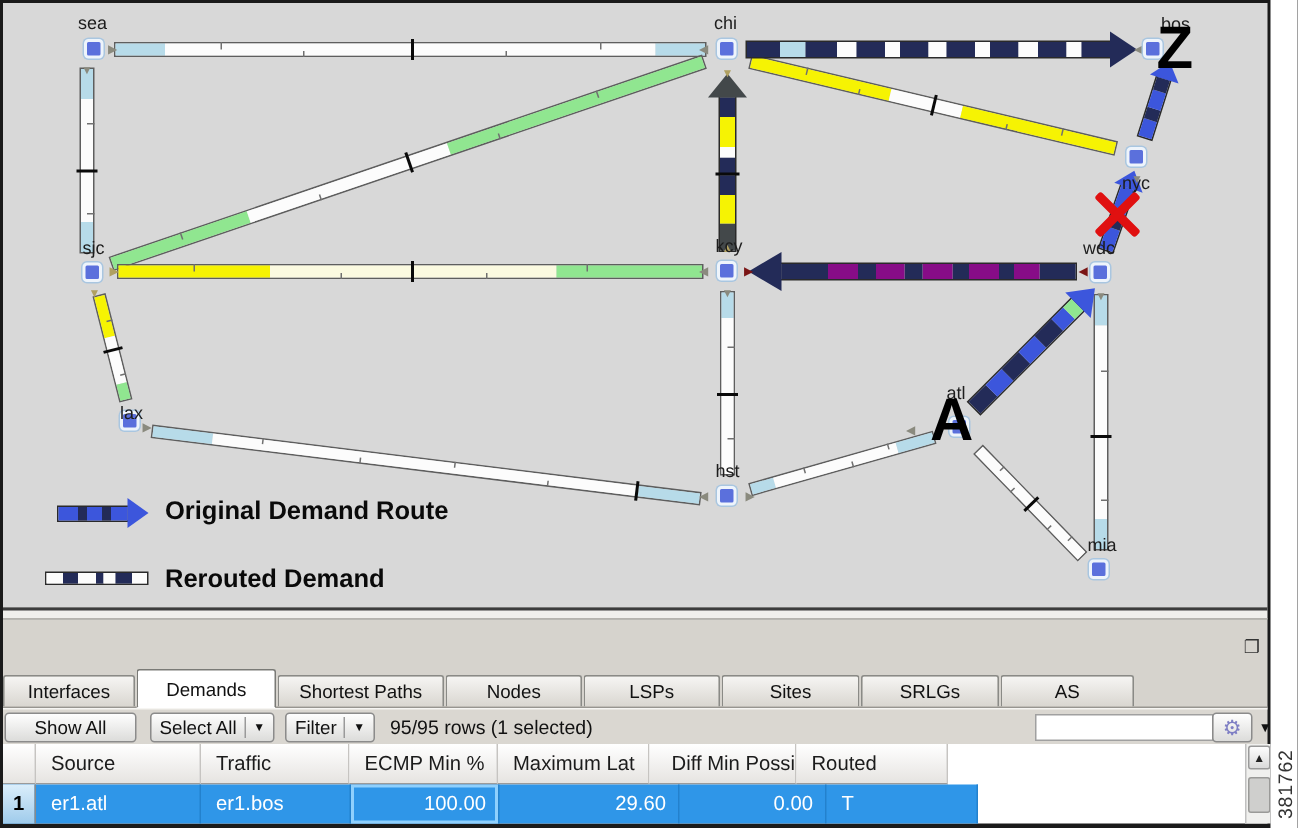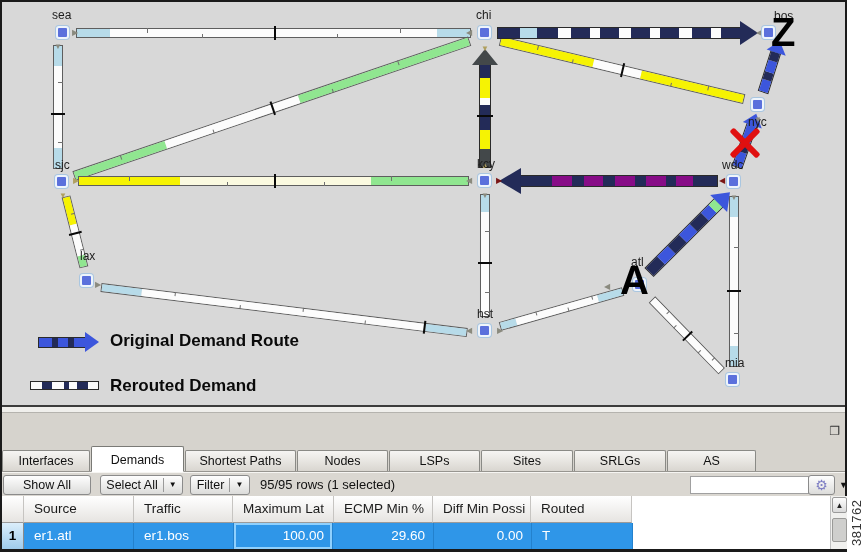--- a/index.html
+++ b/index.html
@@ -331,21 +331,21 @@
       <div class="nlabel" style="left: 772px; top: 7px;">bos</div>
       <div class="node" style="left: 749px; top: 96px;"></div>
       <div class="nlabel" style="left: 746px; top: 81px; margin-top: 32px;">nyc</div>
       <div class="node" style="left: 53px; top: 173px;"></div>
       <div class="nlabel" style="left: 53px; top: 156px;">sjc</div>
       <div class="node" style="left: 476px; top: 172px;"></div>
       <div class="nlabel" style="left: 475px; top: 155px;">kcy</div>
       <div class="node" style="left: 725px; top: 173px;"></div>
       <div class="nlabel" style="left: 720px; top: 156px;">wdc</div>
       <div class="node" style="left: 78px; top: 272px;"></div>
-      <div class="nlabel" style="left: 78px; top: 247px;">lax</div>
+      <div class="nlabel" style="left: 78px; top: 266px;">lax</div>
       <div class="node" style="left: 476px; top: 322px;"></div>
       <div class="nlabel" style="left: 475px; top: 305px;">hst</div>
       <div class="node" style="left: 631px; top: 276px;"></div>
       <div class="nlabel" style="left: 629px; top: 253px;">atl</div>
       <div class="node" style="left: 724px; top: 371px;"></div>
       <div class="nlabel" style="left: 723px; top: 354px;">mia</div>
       <div class="bigletter" style="left: 769px; top: 12px;">Z</div>
       <div class="bigletter" style="left: 618px; top: 260px;">A</div>
       <div class="mtext" style="left: 108px; top: 329px; font-size: 17px;">Original Demand Route</div>
       <div class="mtext" style="left: 108px; top: 374px; font-size: 17px;">Rerouted Demand</div>
@@ -390,31 +390,31 @@
       <span class="gear-glyph">⚙</span>
     </div>
     <span id="gear-dd">▼</span>
   </div>
 
   <div id="table">
     <div id="thead">
         <div class="th corner" style="width: 22px;"></div>
         <div class="th" style="width: 110px;">Source</div>
         <div class="th" style="width: 99px;">Traffic</div>
+        <div class="th" style="width: 99px;">ECMP Min %</div>
         <div class="th" style="width: 101px;">Maximum Lat</div>
-        <div class="th" style="width: 99px;">ECMP Min %</div>
-        <div class="th" style="width: 98px;">Diff Min Possi</div>
+        <div class="th" style="width: 98px; text-align: right;">Diff Min Possi</div>
         <div class="th" style="width: 101px;">Routed</div>
       </div>
     <div id="row1">
         <div class="td rownum" style="width: 22px;">1</div>
         <div class="td txt" style="width: 110px;">er1.atl</div>
         <div class="td txt" style="width: 100px;">er1.bos</div>
         <div class="td num focus" style="width: 99px;">100.00</div>
-        <div class="td num" style="width: 101px; text-align: right;">29.60</div>
+        <div class="td num" style="width: 120px; text-align: right;">29.60</div>
         <div class="td num" style="width: 98px;">0.00</div>
         <div class="td txt" style="width: 101px;">T</div>
       </div>
     <div id="vscroll">
       <div class="sbtn">▲</div>
       <div class="sthumb"></div>
     </div>
   </div>
 
   <div id="right-margin"></div>

